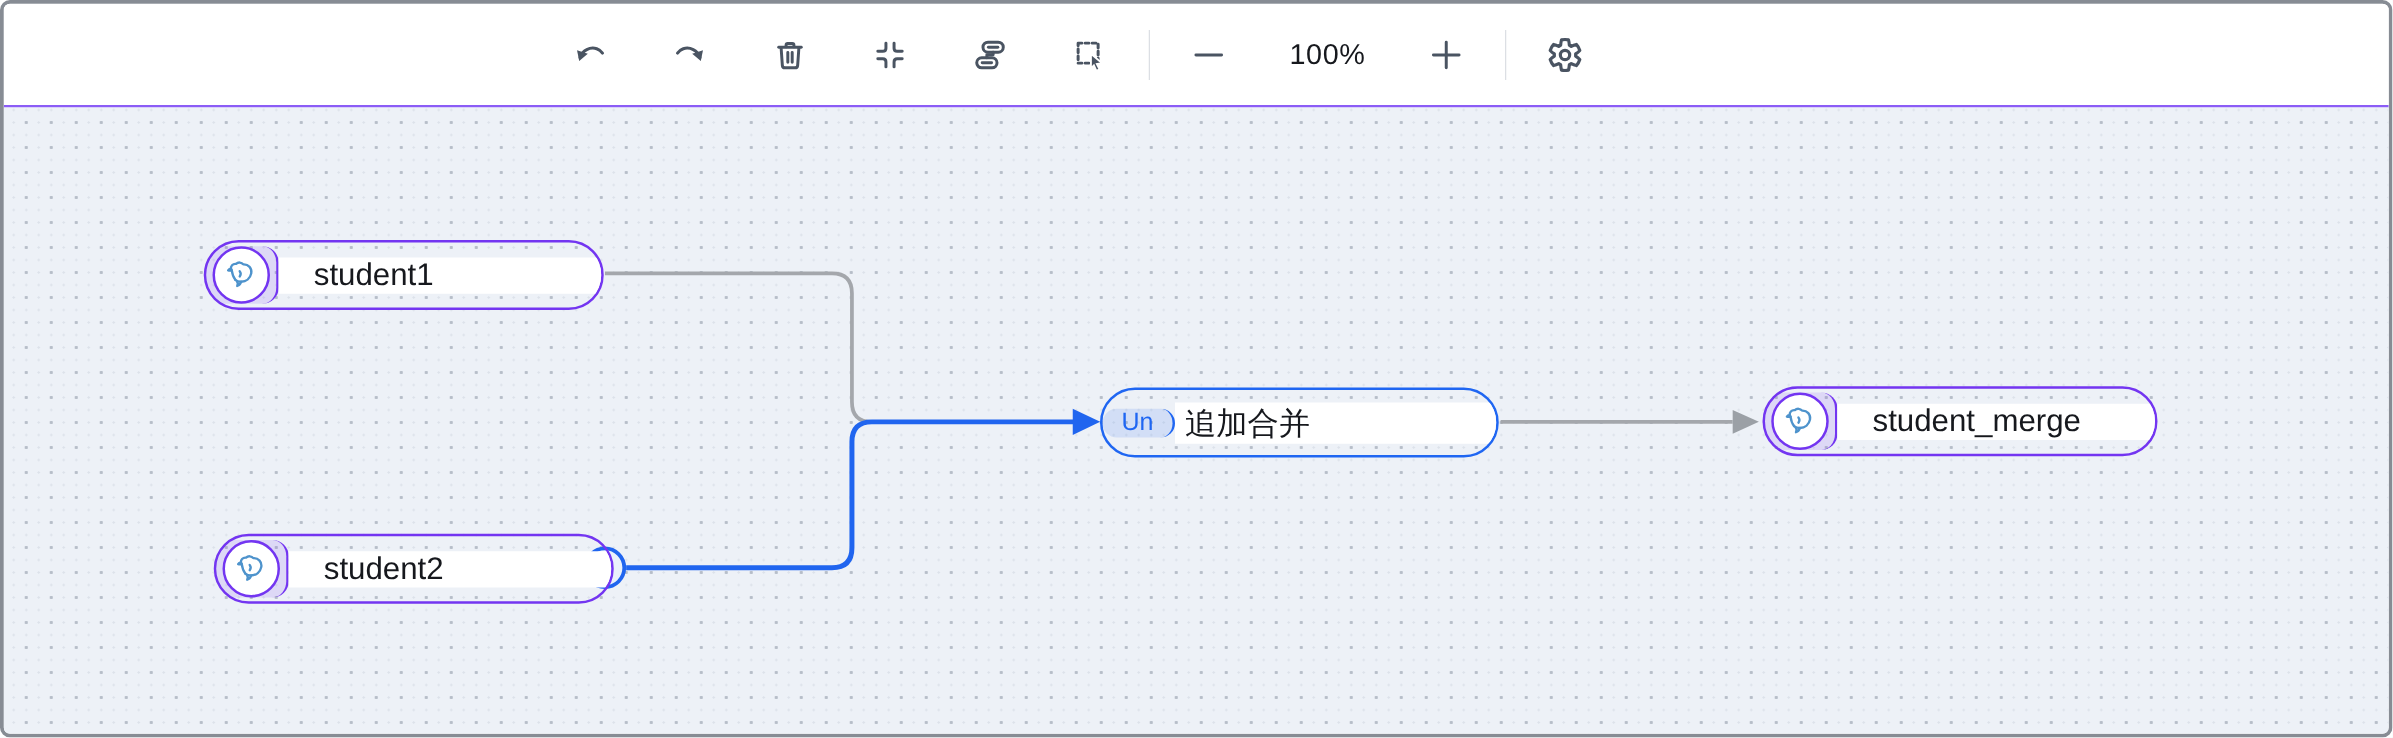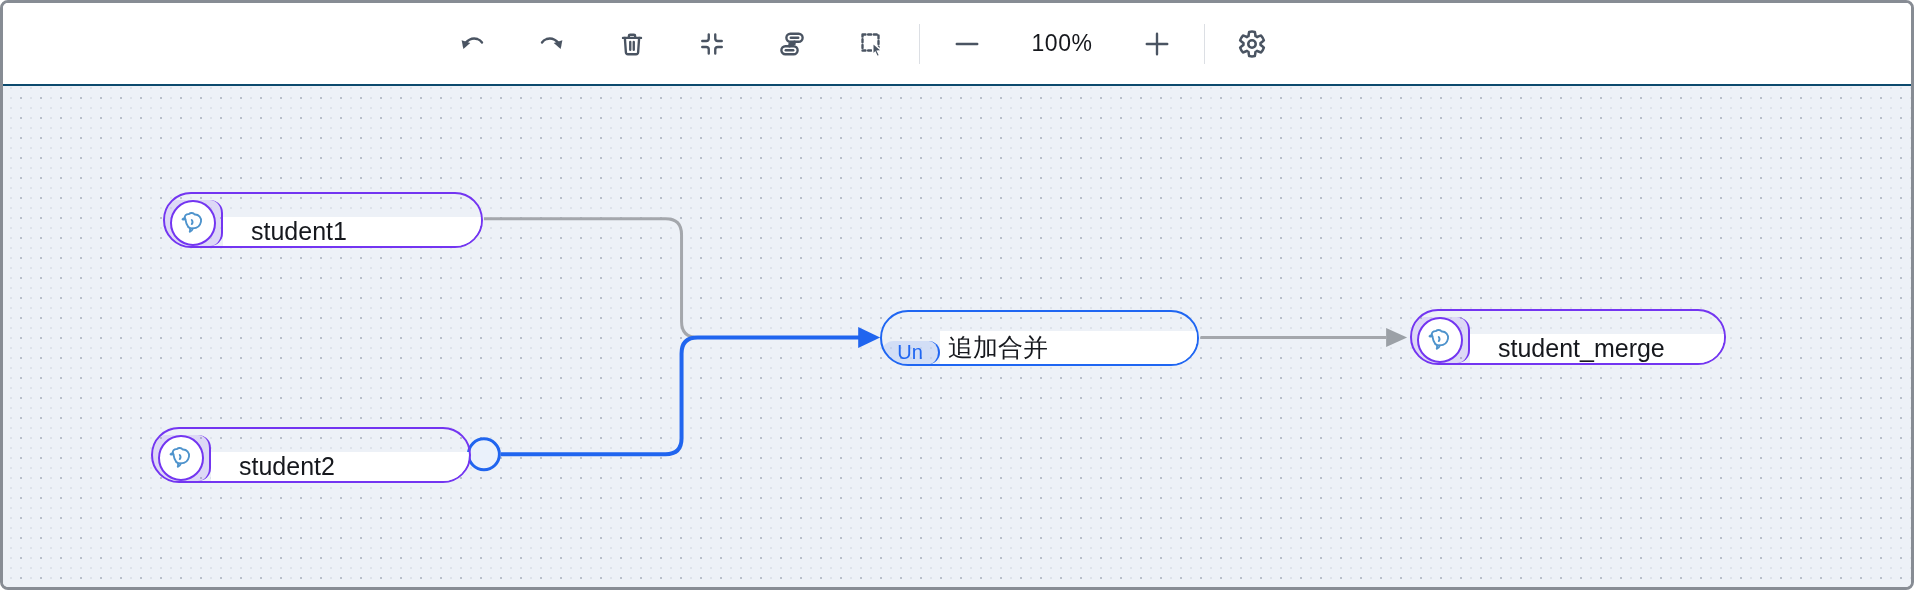--- a/index.html
+++ b/index.html
@@ -12,21 +12,21 @@
     border-radius: 8px;
     overflow: hidden;
     display: flex; flex-direction: column;
     background: #fff;
   }
 
   
   .toolbar {
     height: 83px; flex: 0 0 83px;
     background: #ffffff;
-    border-bottom: 2px solid #0c4a6e;
+    border-bottom: 2px solid #8b5cf6;
     display: flex; align-items: center; justify-content: center;
   }
   .toolbar-inner {
     display: flex; align-items: center;
     transform: translateX(-95px);
   }
   .tb-group { display: flex; align-items: center; gap: 40px; }
   .tb-btn {
     width: 40px; height: 40px;
     display: flex; align-items: center; justify-content: center;
@@ -56,21 +56,21 @@
     background-position: 8px 2px, 3px 7px;
     overflow: hidden;
   }
   .edge-layer { position:absolute; left:0; top:0; width:100%; height:100%; pointer-events:none; }
   .edge-layer path, .edge-layer polygon, .edge-layer circle { pointer-events: all; }
 
   
   .node {
     position: absolute;
     height: 56px;
-    display: flex; align-items: flex-end;
+    display: flex; align-items: center;
     border-radius: 28px;
     overflow: hidden;
     cursor: pointer;
   }
   .node.mysql { border: 2.5px solid #7335f1; }
   .node.union { border: 2.5px solid #1f66f2; }
 
   .node-badge {
     width: 58px; flex: 0 0 58px;
     display: flex; align-items: center; justify-content: center; border-radius: 13px;
@@ -200,21 +200,21 @@
             <path d="M11.9 16.3 C11.6 17.6 10.7 18.6 9.4 19 C10 17.9 9.9 16.8 9.1 15.9"></path>
             <path d="M11 9.6 C11.8 10.6 11.8 11.9 11 12.9"></path>
           </svg>
         </span>
       </div>
       <div class="node-label-wrap">
         <span class="node-label">student1</span>
       </div>
     </div>
 
-    <div class="node mysql" style="left:148px; top:341px; width:320px;">
+    <div class="node mysql" style="left:168px; top:341px; width:320px;">
       <div class="node-badge">
         <span class="icon-circle">
           <svg width="30" height="30" viewBox="0 0 24 24" fill="none" stroke="#4e93cc" stroke-width="1.5" stroke-linecap="round" stroke-linejoin="round">
             <path d="M5.5 8.2 C5 6.4 6.6 4.6 8.7 4.9 C10 3.6 12.3 3.8 13.3 5.2 C16.6 5 19 7.8 18.4 10.9 C17.8 14 15.2 16.2 11.9 16.3 C10.4 16.35 9.3 16 8.2 15.1"></path>
             <path d="M5.5 8.2 C4.7 8 4 8.4 3.6 9 C4.5 9.3 5.2 9.2 5.9 8.9"></path>
             <path d="M5.9 8.9 C6.3 11.8 7 13.6 8.2 15.1"></path>
             <path d="M11.9 16.3 C11.6 17.6 10.7 18.6 9.4 19 C10 17.9 9.9 16.8 9.1 15.9"></path>
             <path d="M11 9.6 C11.8 10.6 11.8 11.9 11 12.9"></path>
           </svg>
         </span>

